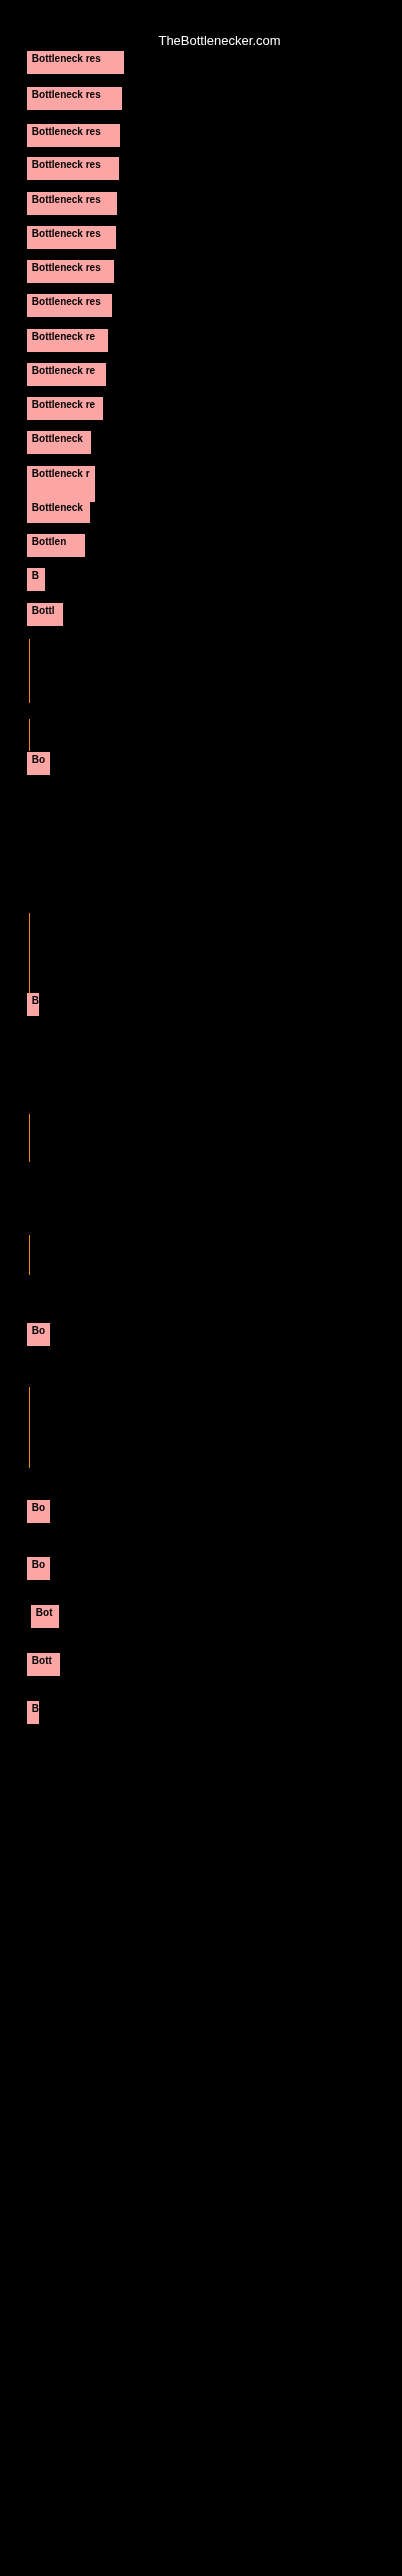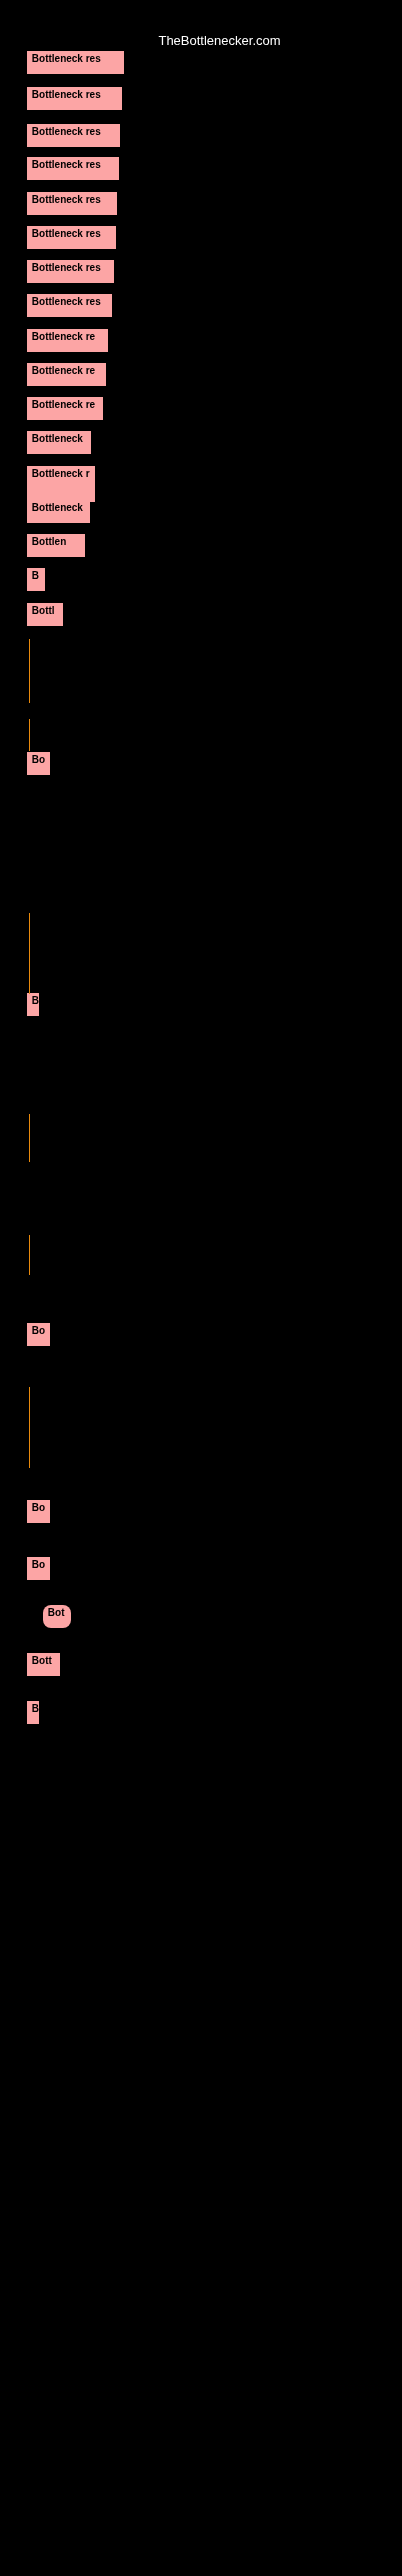--- a/index.html
+++ b/index.html
@@ -63,21 +63,21 @@
 <div class="btn-item" style="top: 439px; left: 0px; width: 68px; height: 36px;">Bottleneck r</div>
 <div class="btn-item" style="top: 473px; left: 0px; width: 63px; height: 22.5px;">Bottleneck</div>
 <div class="btn-item" style="top: 507px; left: 0px; width: 58px; height: 22.5px;">Bottlen</div>
 <div class="btn-item" style="top: 541px; left: 0px; width: 17.7px; height: 22.5px;">B</div>
 <div class="btn-item" style="top: 576px; left: 0px; width: 36px; height: 22.5px;">Bottl</div>
 <div class="btn-item" style="top: 725px; left: 0px; width: 22.5px; height: 22.5px;">Bo</div>
 <div class="btn-item" style="top: 966px; left: 0px; width: 12px; height: 22.5px;">B</div>
 <div class="btn-item" style="top: 1296px; left: 0px; width: 22.5px; height: 22.5px;">Bo</div>
 <div class="btn-item" style="top: 1473px; left: 0px; width: 22.5px; height: 22.5px;">Bo</div>
 <div class="btn-item" style="top: 1530px; left: 0px; width: 22.5px; height: 22.5px;">Bo</div>
-<div class="btn-item" style="top: 1578px; left: 16px; width: 28px; height: 22.5px; border-radius: 8px;">Bot</div>
+<div class="btn-item" style="top: 1578px; left: 4px; width: 28px; height: 22.5px;">Bot</div>
 <div class="btn-item" style="top: 1626px; left: 0px; width: 33px; height: 22.5px;">Bott</div>
 <div class="btn-item" style="top: 1674px; left: 0px; width: 12px; height: 22.5px;">B</div>
 <div class="vertical-line" style="top: 612px; left: 1.6px; height: 64px;"></div>
 <div class="vertical-line" style="top: 692px; left: 1.6px; height: 32px;"></div>
 <div class="vertical-line" style="top: 886px; left: 1.6px; height: 81px;"></div>
 <div class="vertical-line" style="top: 1087px; left: 1.6px; height: 48px;"></div>
 <div class="vertical-line" style="top: 1208px; left: 1.6px; height: 40px;"></div>
 <div class="vertical-line" style="top: 1360px; left: 1.6px; height: 81px;"></div>
 
 

